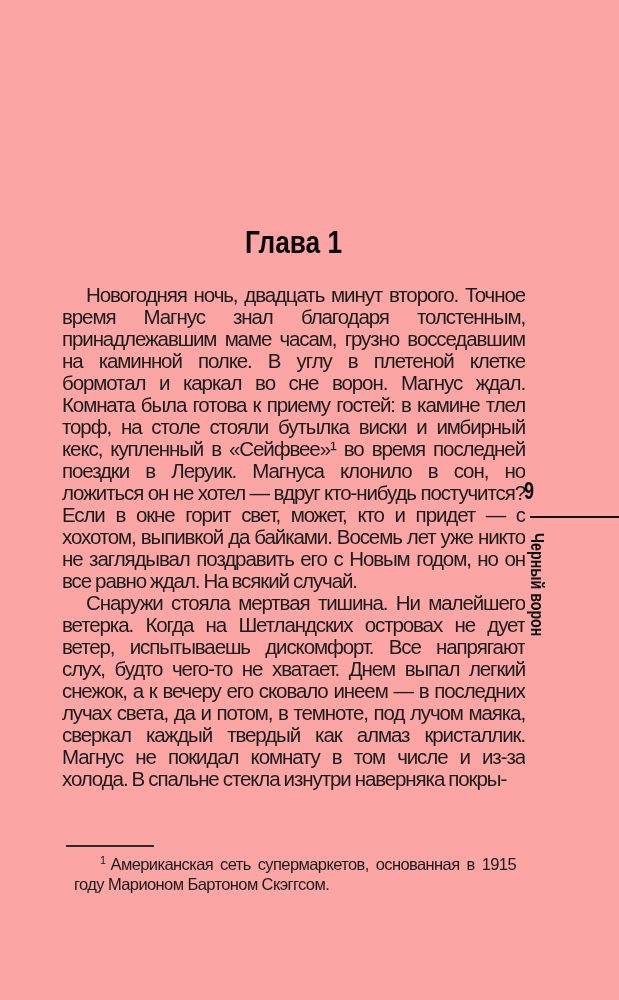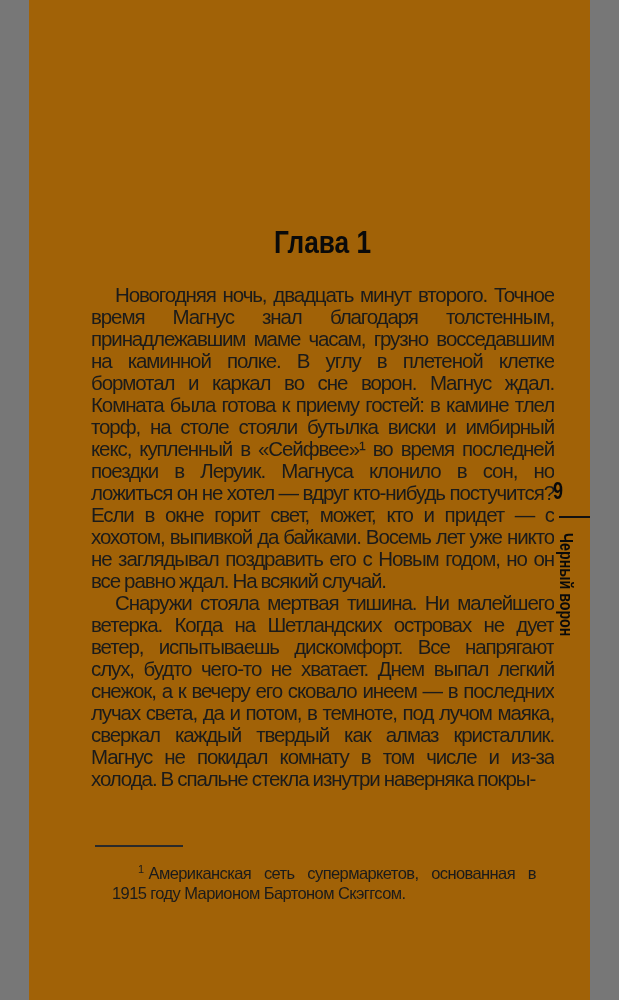--- a/index.html
+++ b/index.html
@@ -1,20 +1,20 @@
 <!DOCTYPE html>
 <html lang="ru"><head>
 <meta charset="utf-8">
 <style>
   html,body{margin:0;padding:0;background:#777;}
   .page{
     position:relative;
-    width:561px;height:1000px;
+    width:619px;height:1000px;
     margin:0 auto;
-    background:#a16207;
+    background:#fca5a5;
     font-family:"Liberation Sans","DejaVu Sans",sans-serif;
     color:#1b1b1b;
     overflow:hidden;
     text-decoration:underline;
   }
   .chapter-title{
     position:absolute;
     left:62px;top:224px;width:463px;
     margin:0;
     text-align:center;
@@ -44,21 +44,21 @@
   .footnote{
     position:absolute;
     left:66px;top:845px;width:458px;
   }
   .footnote-rule{
     width:88px;height:2px;
     background:#2a2a2a;
     margin:0 0 8px 0;
   }
   .footnote-text{
-    margin:17px;
+    margin:8px;
     font-size:16.5px;
     line-height:19.5px;
     letter-spacing:-0.6px;
     text-align:justify;
     text-indent:26px;
   }
   .footnote-text sup{
     font-size:11px;
     line-height:0;
     margin-right:5px;

